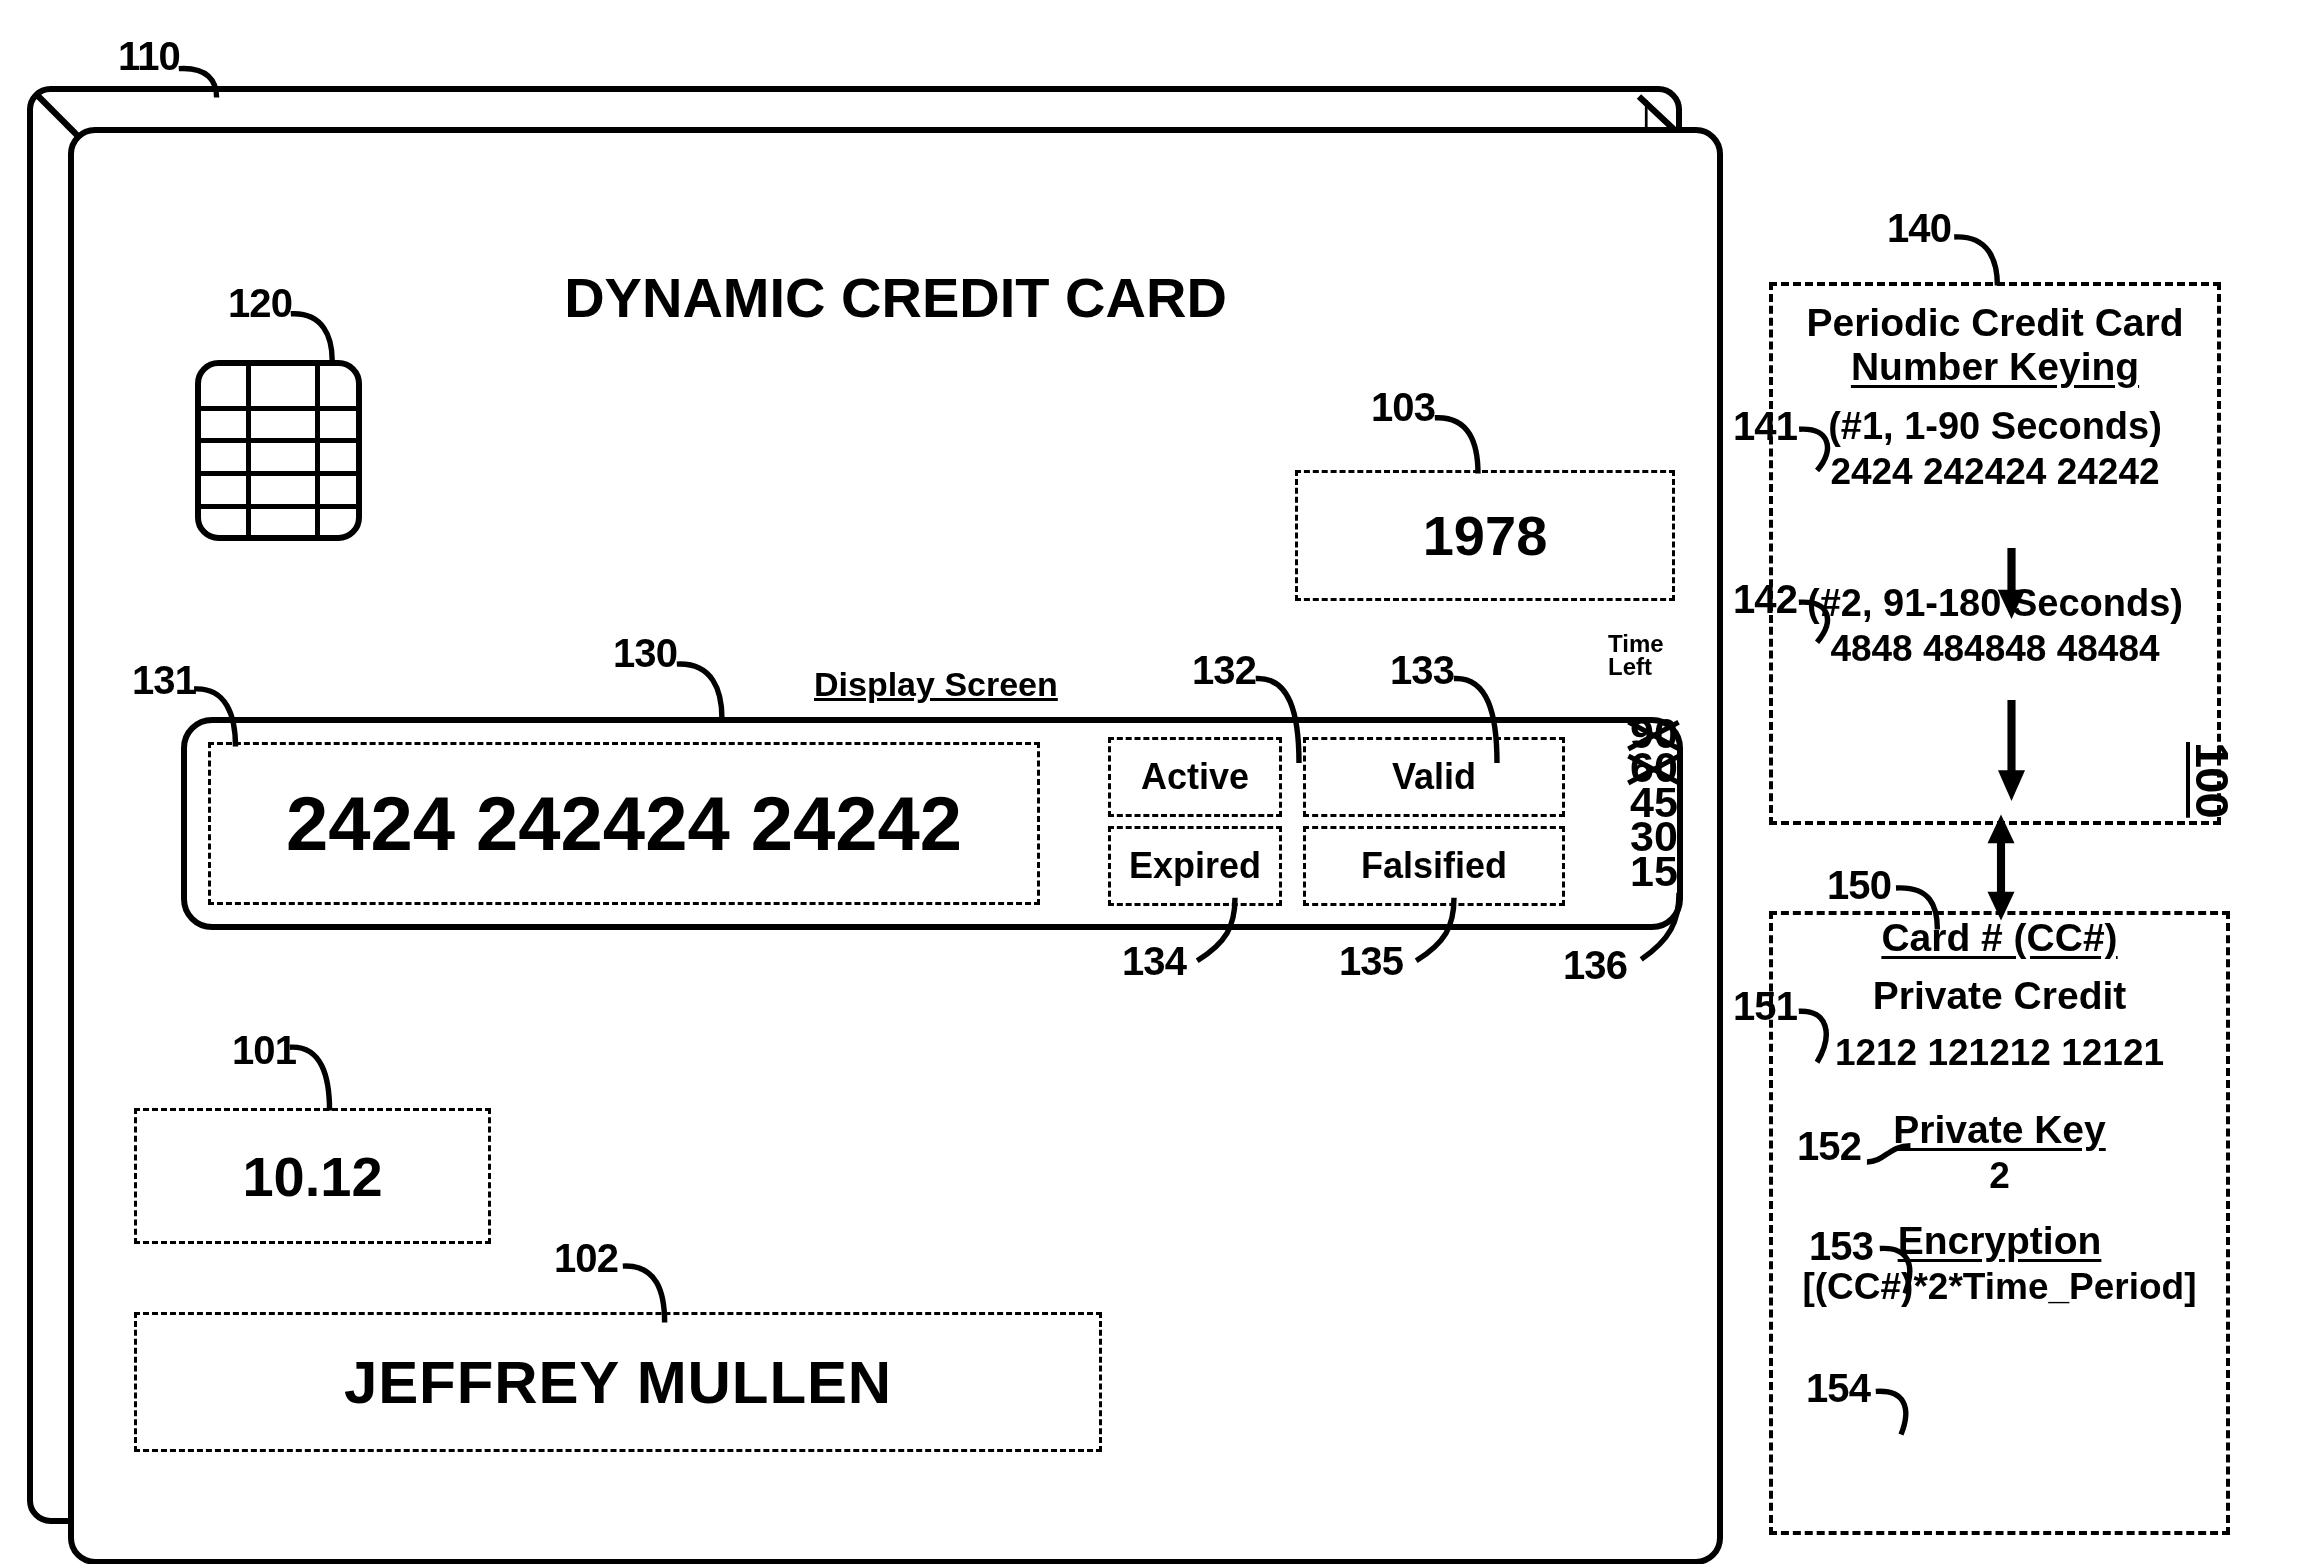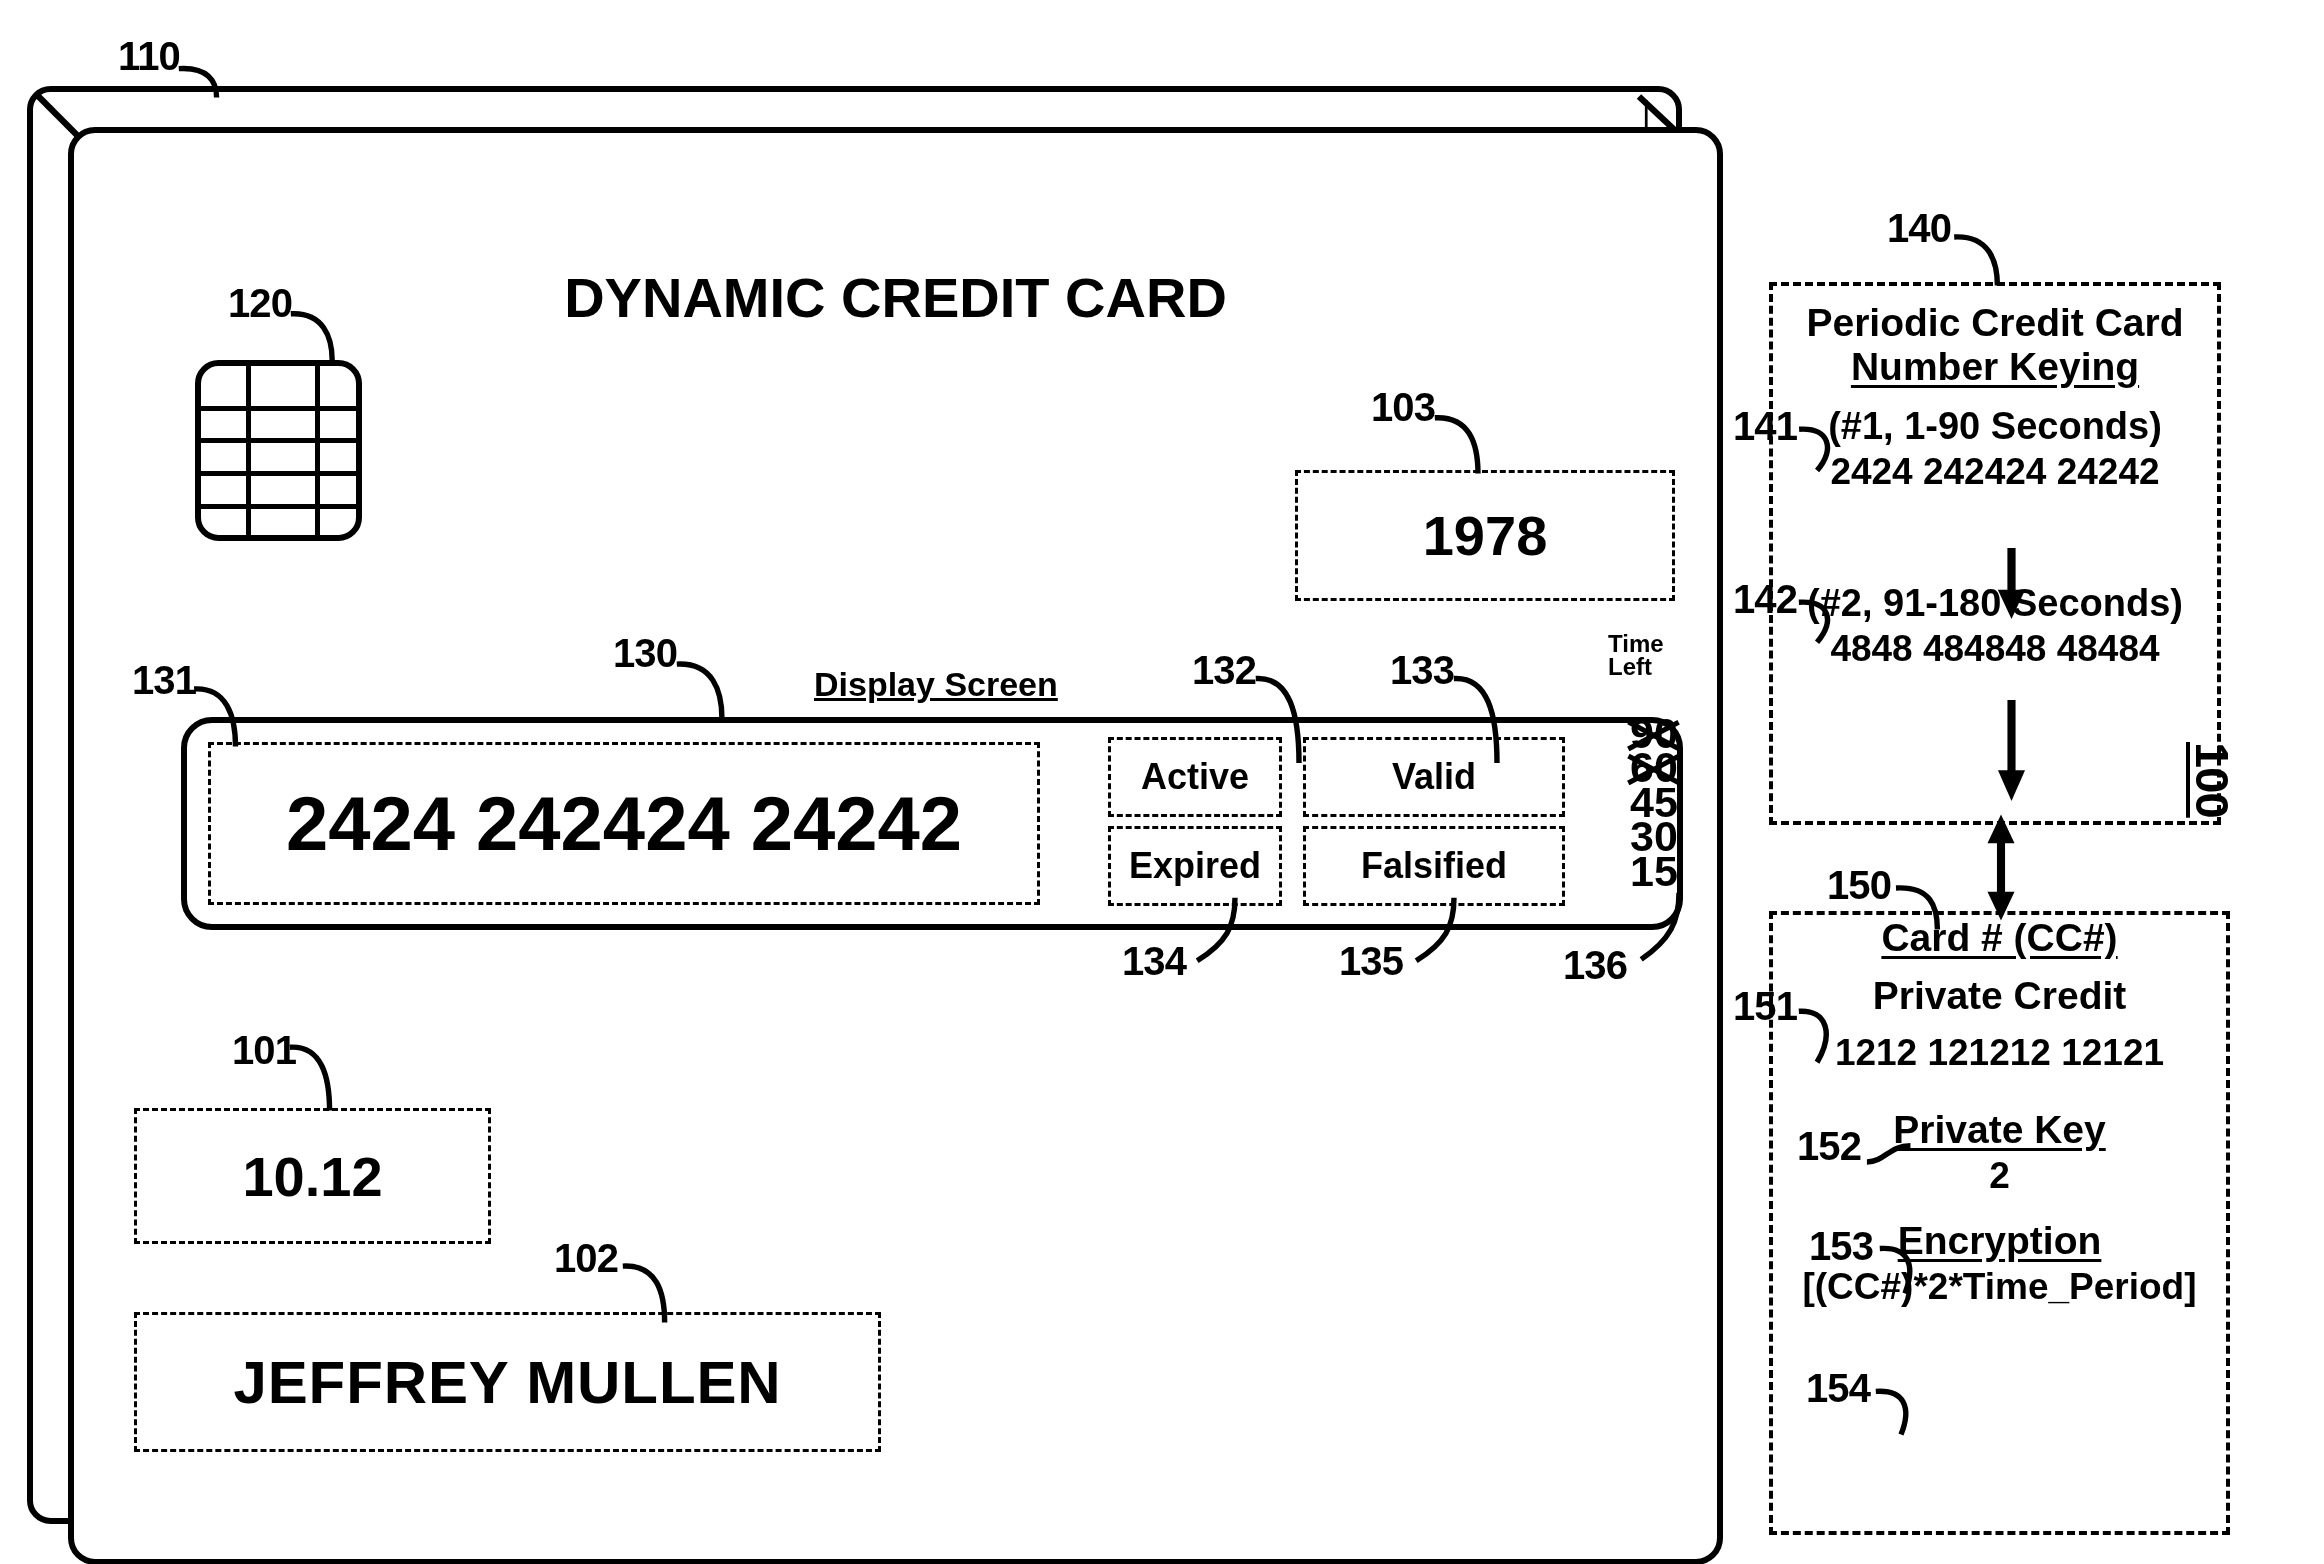--- a/index.html
+++ b/index.html
@@ -104,21 +104,21 @@
     height:5.4px;background:#000;transform:rotate(-28deg);
   }
   #timeleft-list .struck::before{
     content:"";position:absolute;left:-10%;right:-10%;top:48%;
     height:5.4px;background:#000;transform:rotate(28deg);
   }
 
   
   #expiry-box{left:134px;top:1108px;width:357px;height:136px;}
   #expiry-box span{font-weight:bold;font-size:56px;}
-  #name-box{left:134px;top:1312px;width:747px;height:140px;}
+  #name-box{left:134px;top:1312px;width:968px;height:140px;}
   #name-box span{font-weight:bold;font-size:60px;letter-spacing:0.9px;}
 
   
   #year-box{left:1295px;top:470px;width:380px;height:131px;}
   #year-box span{font-weight:bold;font-size:56px;}
 
   
   #panel-140{
     position:absolute;left:1769px;top:282px;width:452px;height:543px;
     border:4.5px dashed #000;box-sizing:border-box;

